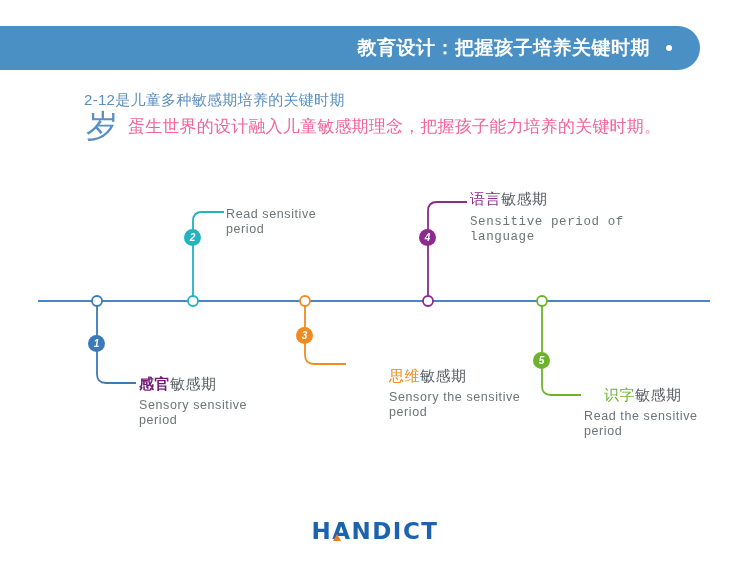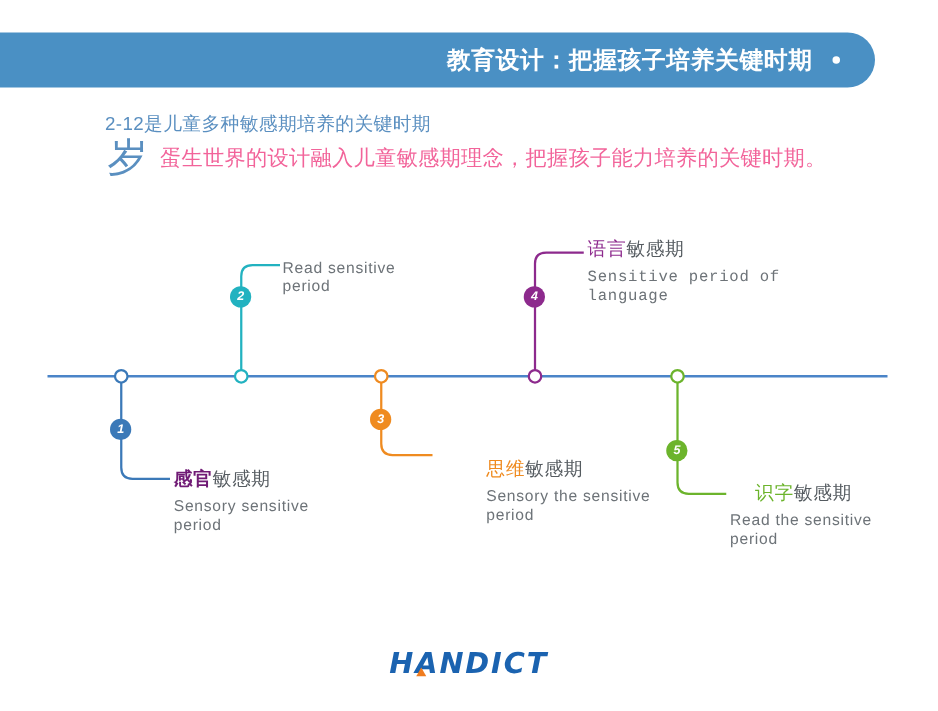--- a/index.html
+++ b/index.html
@@ -129,21 +129,20 @@
     box-sizing: border-box;
   }
 
   
   #footer-logo {
     position: absolute;
     left: 0;
     top: 518px;
     width: 750px;
     text-align: center;
-    font-style: italic;
   }
   #logo-text {
     display: inline-block;
     position: relative;
     font-size: 23px;
     font-weight: bold;
     color: #1b63b0;
     letter-spacing: 1.5px;
     font-family: "DejaVu Sans", sans-serif;
   }

